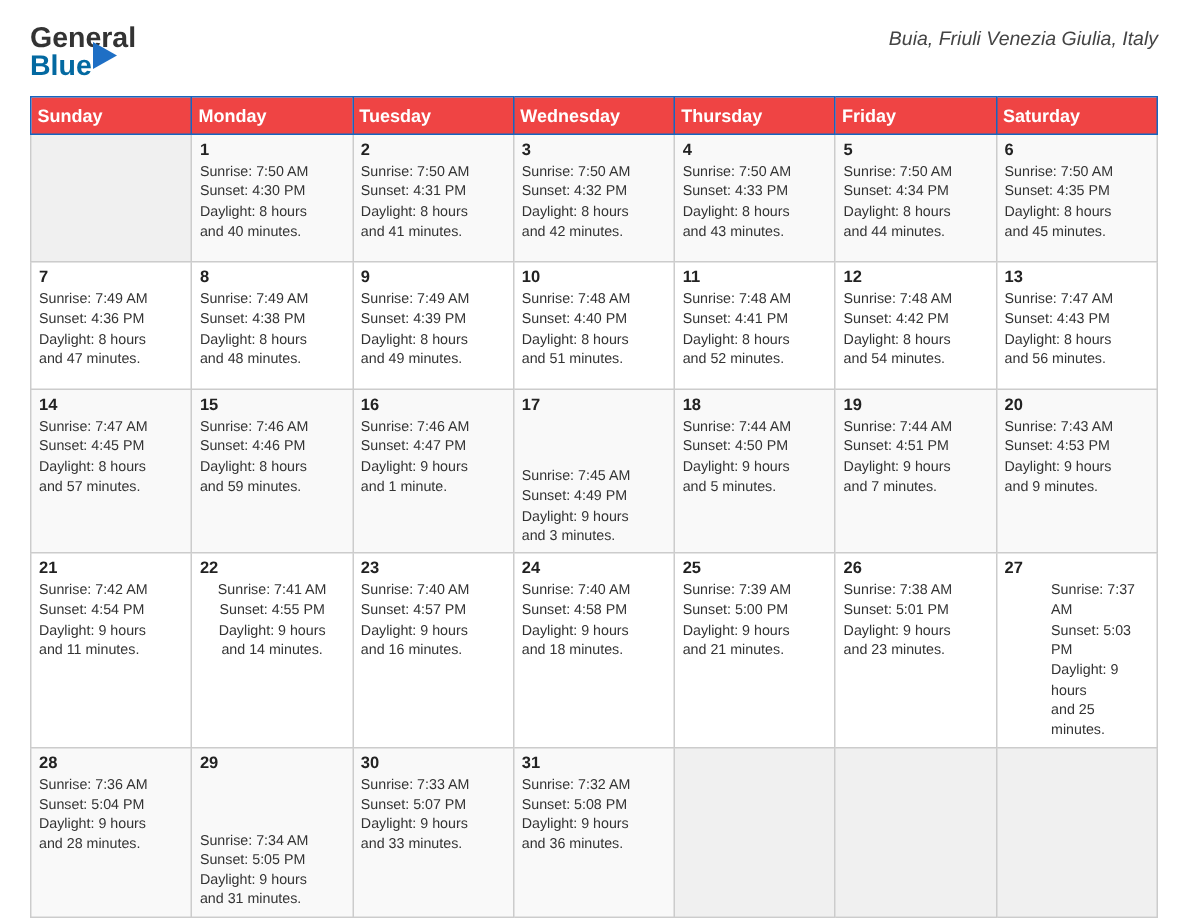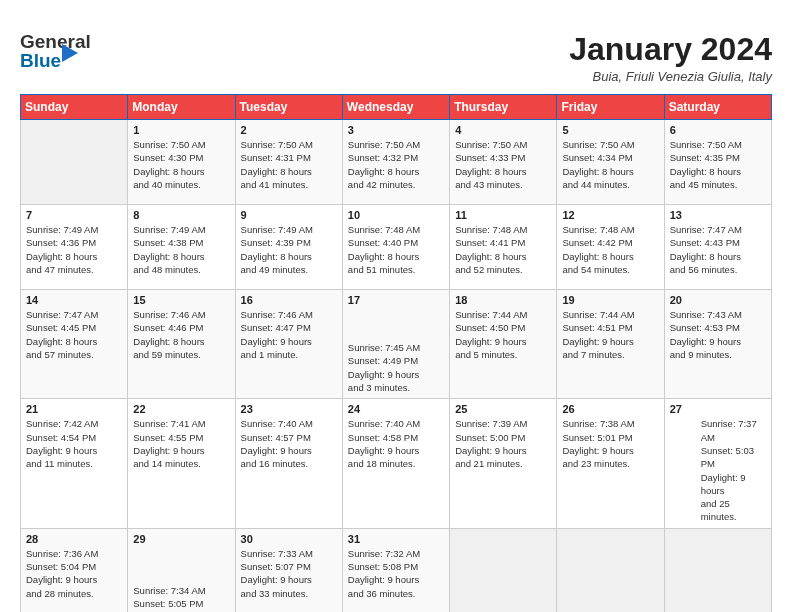--- a/index.html
+++ b/index.html
@@ -6,21 +6,21 @@
     body {
       font-family: Arial, sans-serif;
       background: #fff;
       width: 792px;
       height: 612px;
       overflow: hidden;
     }
     .page {
       width: 792px;
       height: 612px;
-      padding: 32px 20px 10px 20px;
+      padding: 16px 20px 10px 20px;
       background: #fff;
     }
     .header {
       display: flex;
       justify-content: space-between;
       align-items: flex-start;
       margin-bottom: 10px;
     }
     .title-block {
       text-align: right;
@@ -116,21 +116,20 @@
         <div class="logo-wordmark">
           <span class="general">General</span>
           <span style="display:flex; align-items:center;">
             <span class="blue-word">Blue</span>
             <span class="arrow-shape"></span>
           </span>
         </div>
       </div>
     </div>
     <div class="title-block">
-      <div class="month-title">January 2024</div>
       <div class="location">Buia, Friuli Venezia Giulia, Italy</div>
     </div>
   </div>
 
   <table>
     <thead>
       <tr>
       <th>Sunday</th>
           <th>Monday</th>
           <th>Tuesday</th>
@@ -291,21 +290,21 @@
         <tr>
           <td>
             <span class="day-num">21</span>
             <div class="day-info" style="white-space: pre-line;">Sunrise: 7:42 AM
 Sunset: 4:54 PM
 Daylight: 9 hours
 and 11 minutes.</div>
           </td>
           <td>
             <span class="day-num">22</span>
-            <div class="day-info" style="white-space: pre-line;">Sunrise: 7:41 AM
+            <div class="day-info" style="white-space: pre-line; text-align: center;">Sunrise: 7:41 AM
 Sunset: 4:55 PM
 Daylight: 9 hours
 and 14 minutes.</div>
           </td>
           <td>
             <span class="day-num">23</span>
             <div class="day-info" style="white-space: pre-line;">Sunrise: 7:40 AM
 Sunset: 4:57 PM
 Daylight: 9 hours
 and 16 minutes.</div>

